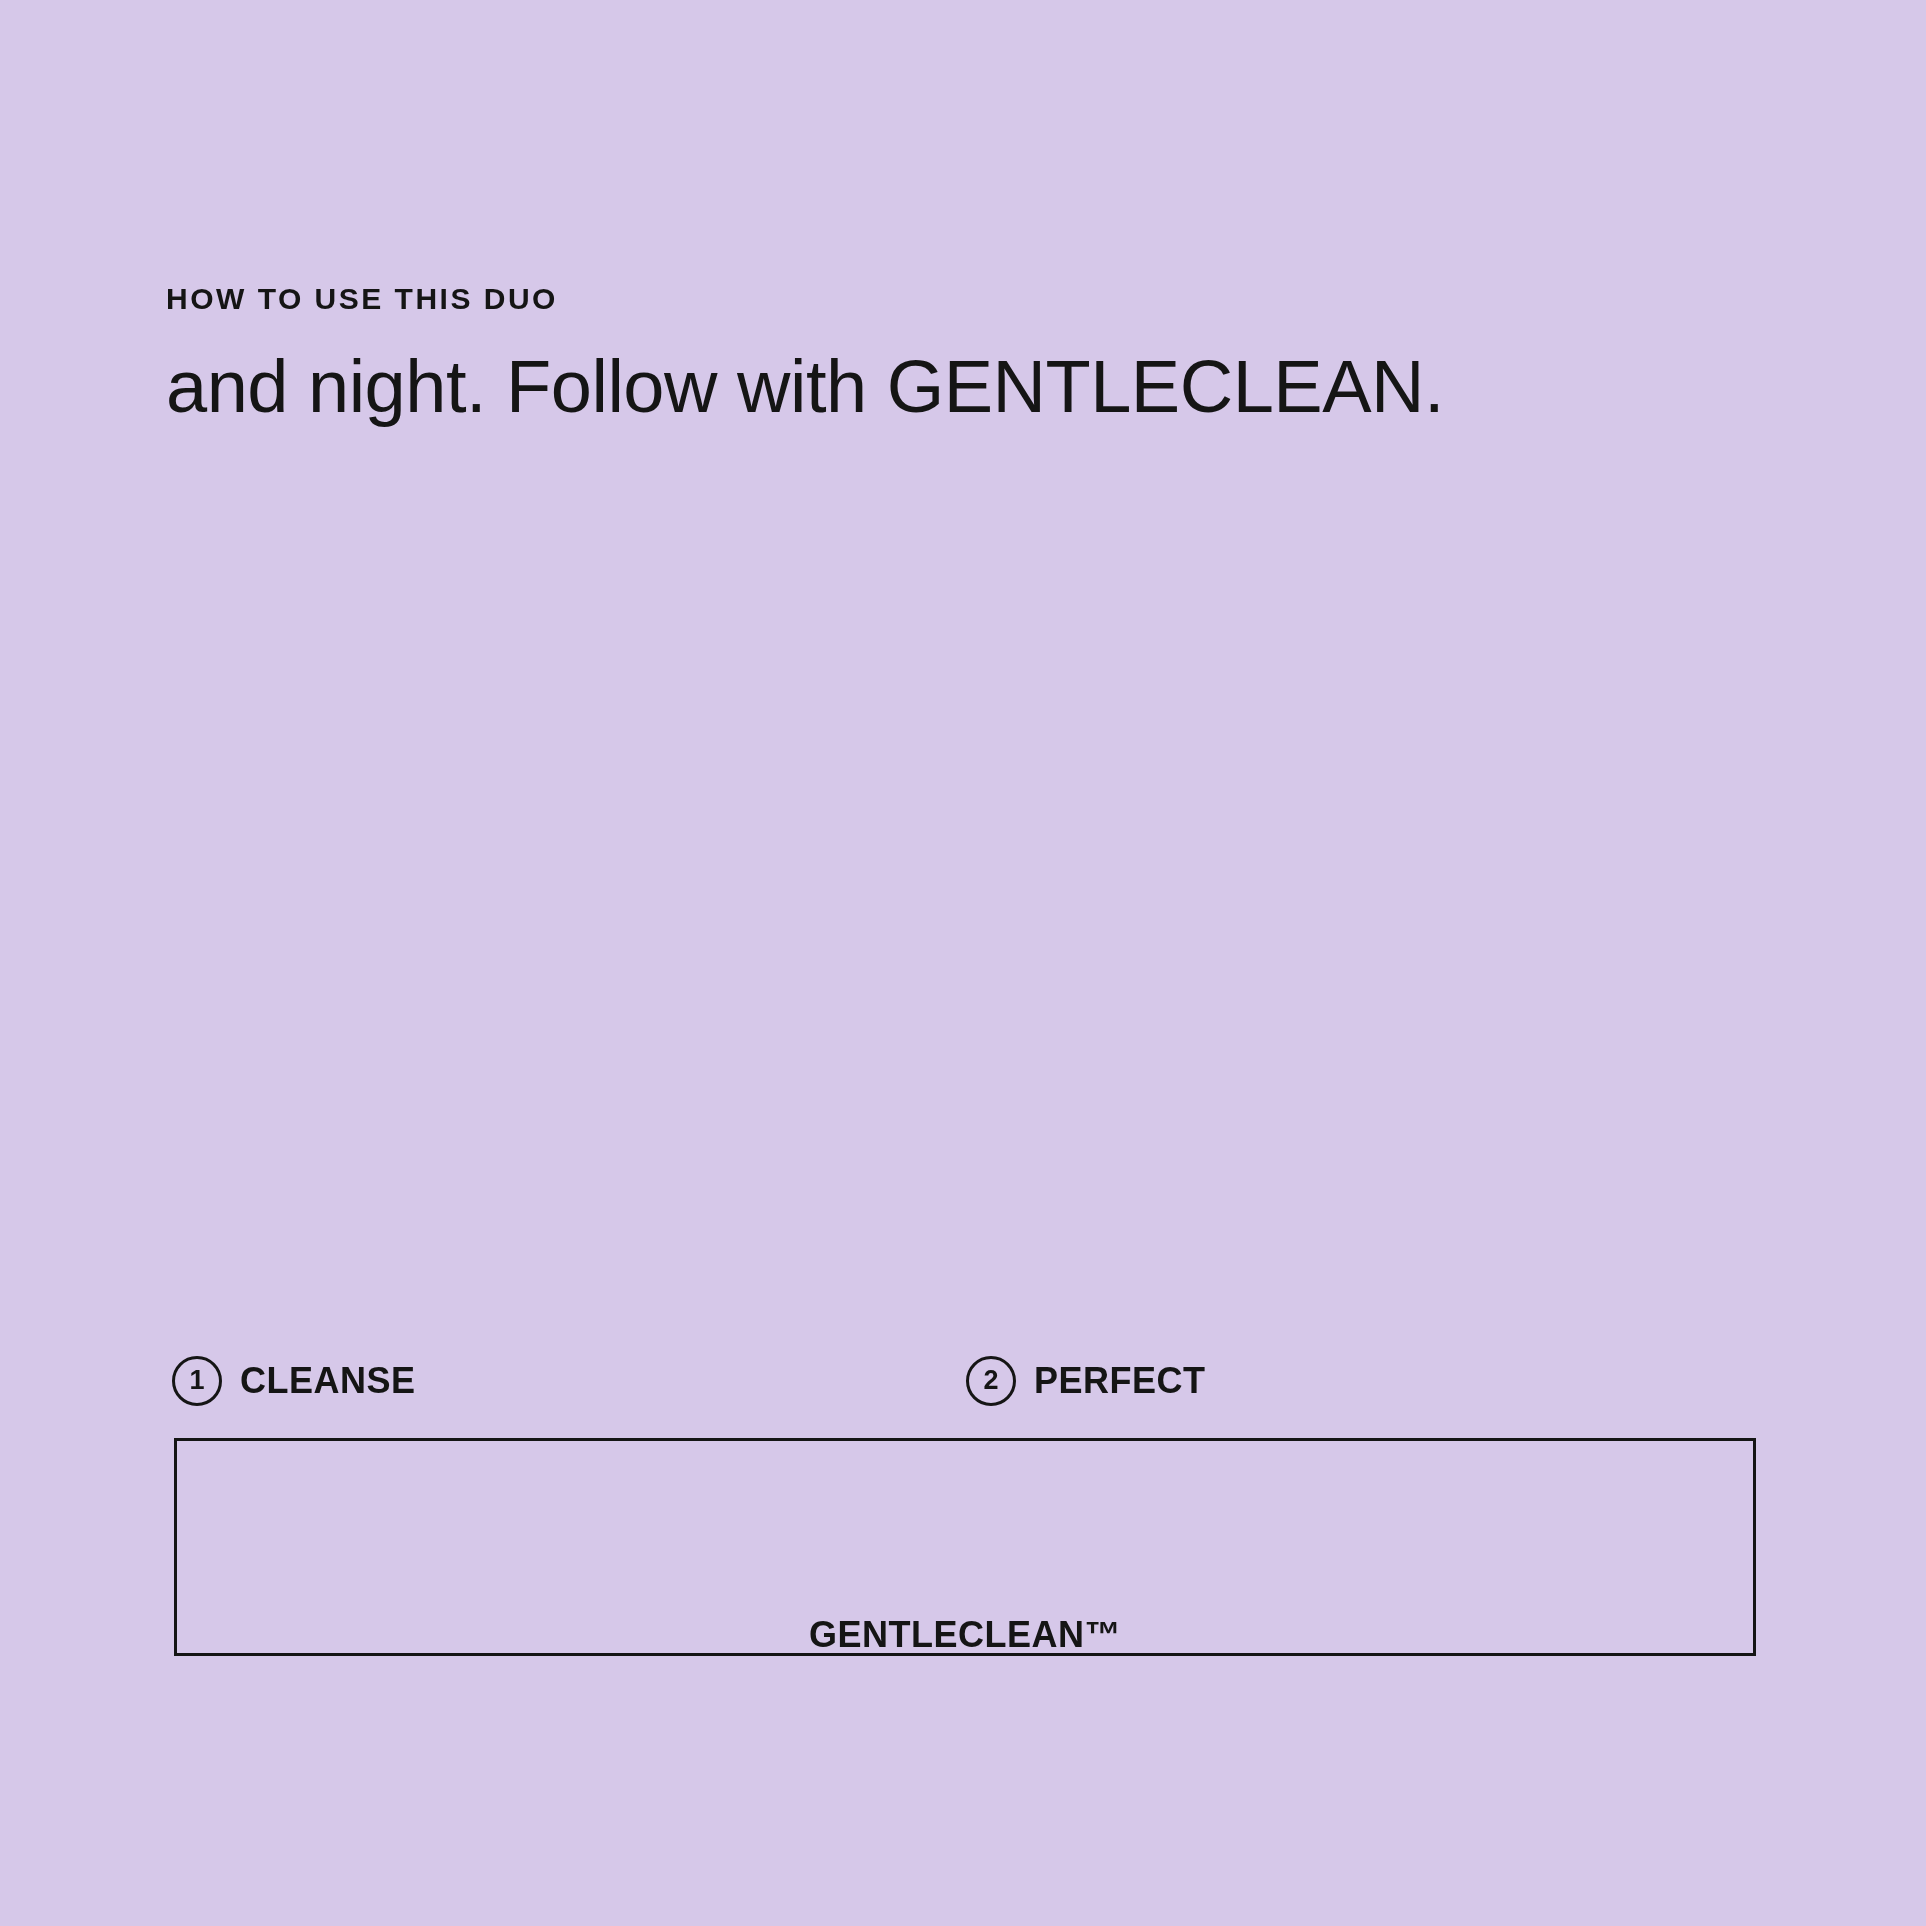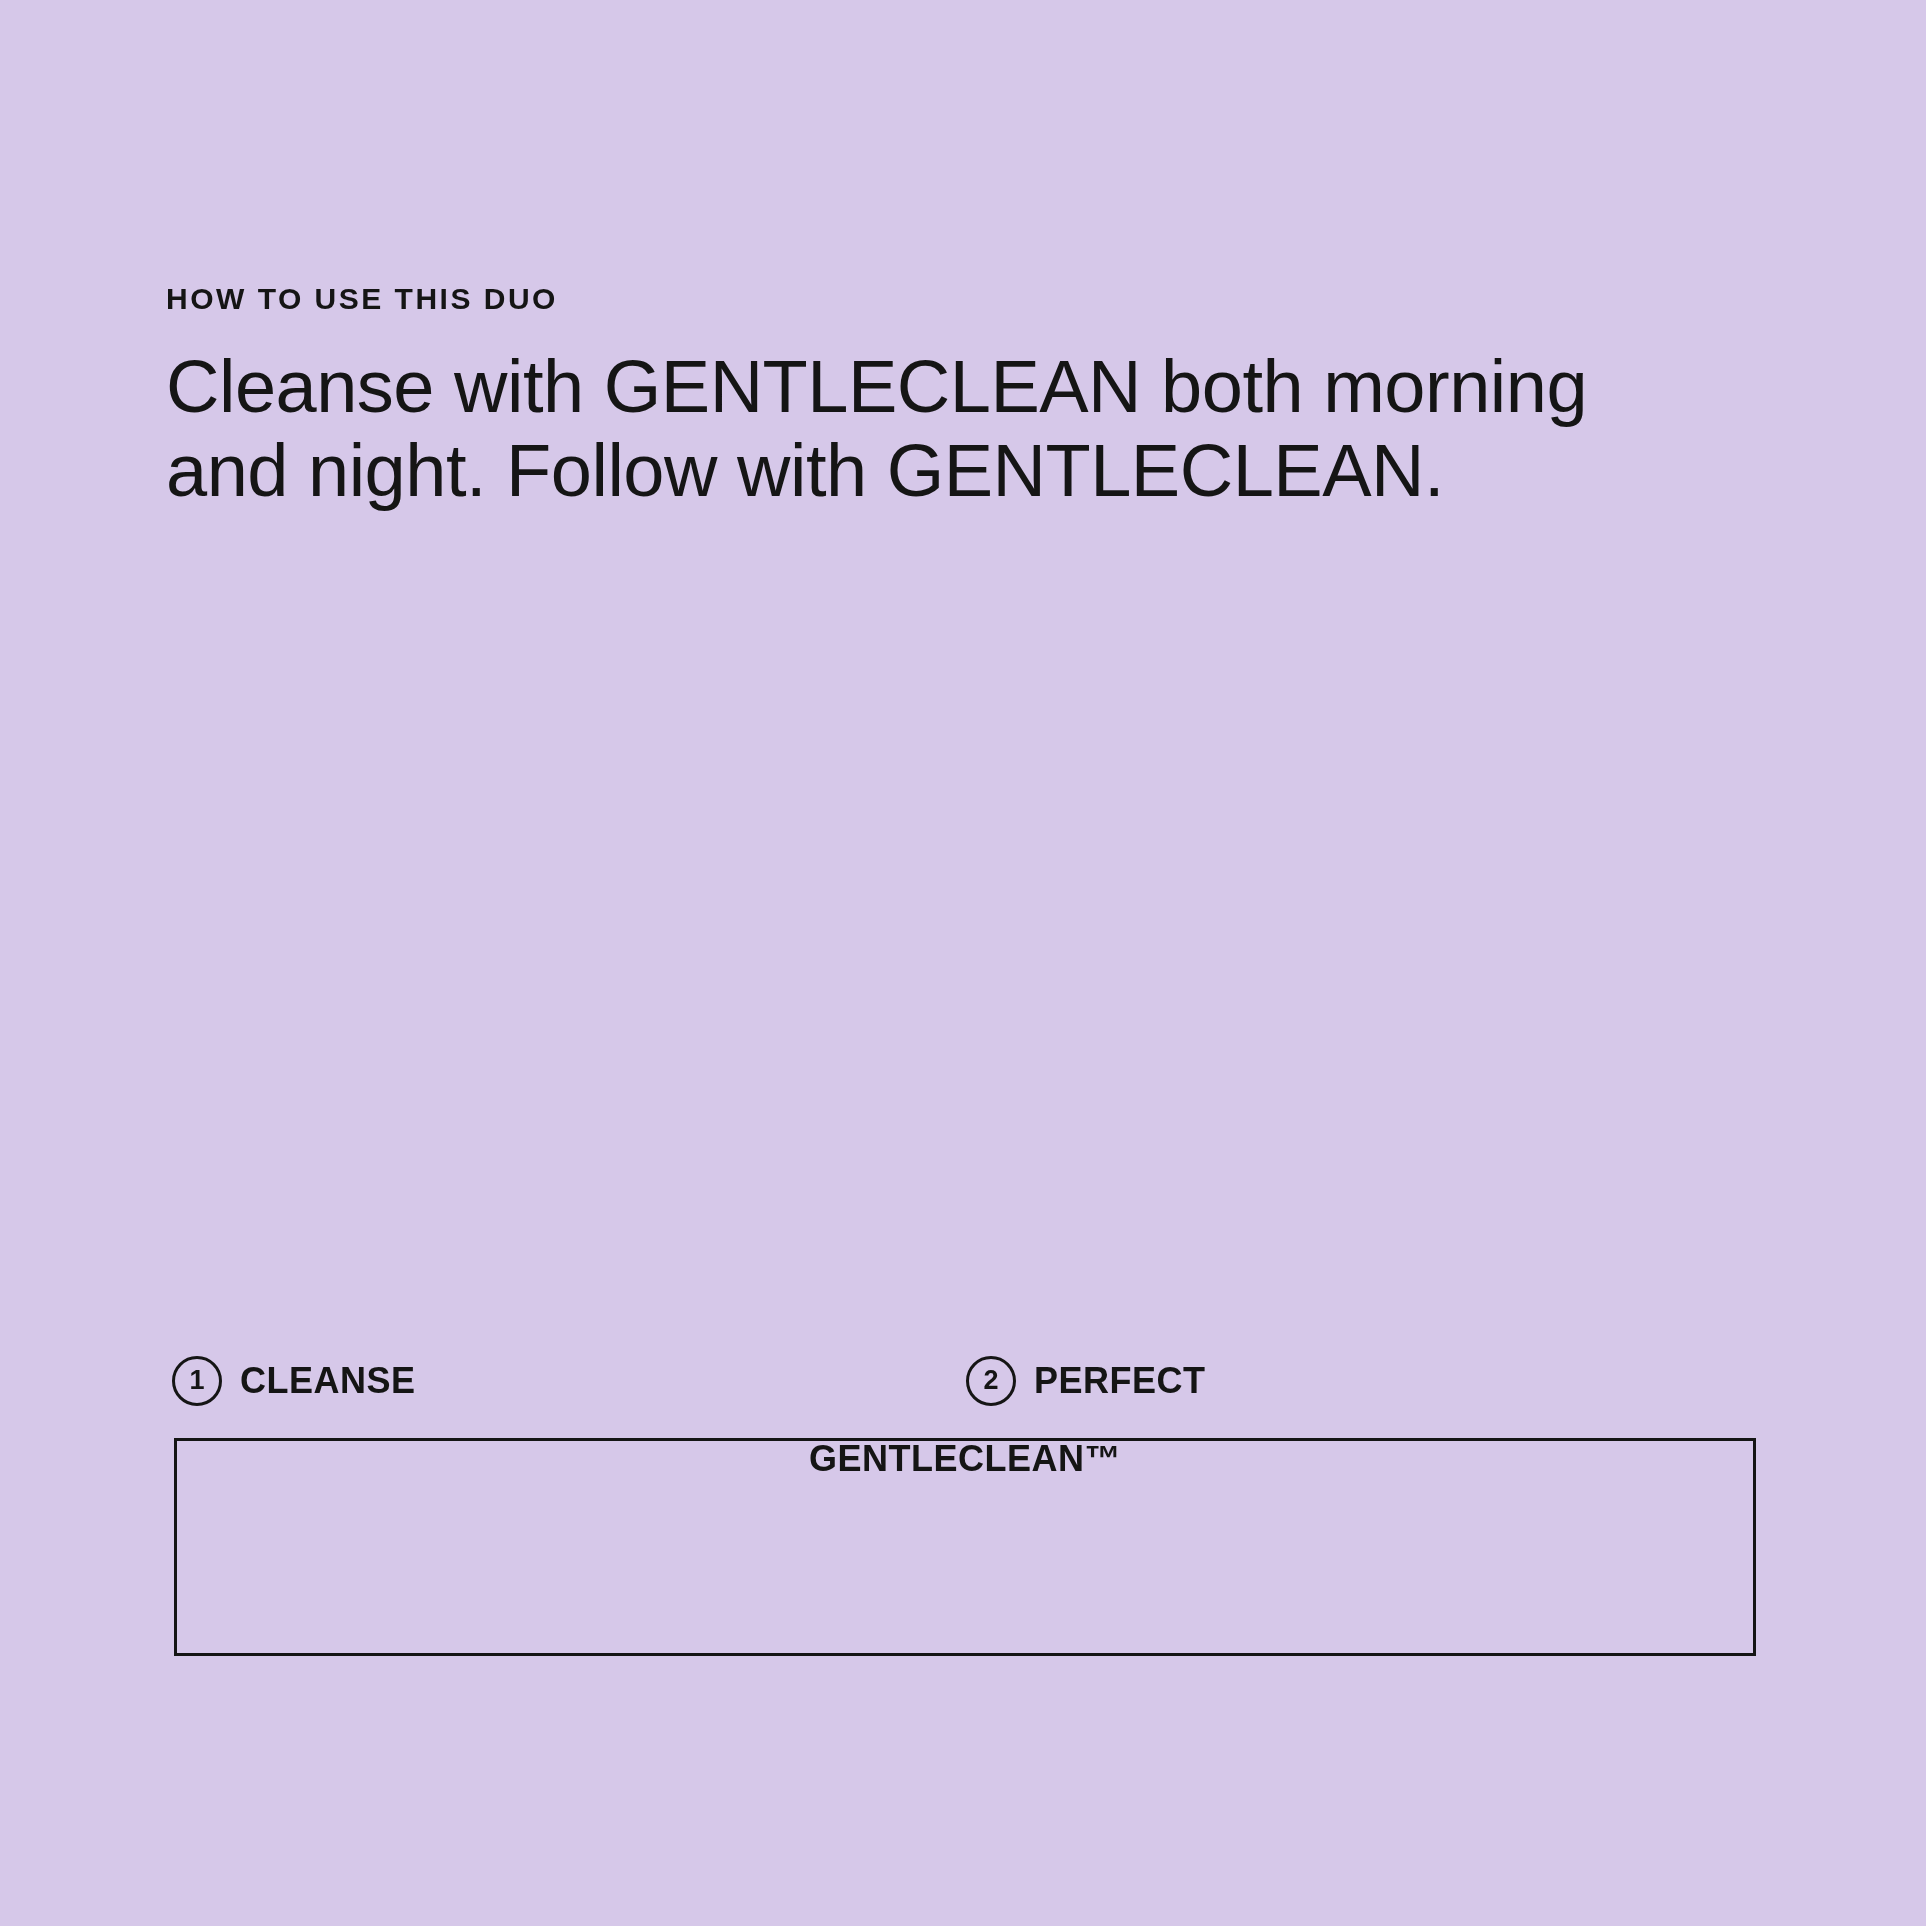--- a/index.html
+++ b/index.html
@@ -85,42 +85,41 @@
     left: 174px;
     top: 1438px;
     width: 1582px;
     height: 218px;
     border: 3px solid var(--ink);
     display: flex;
   }
   .product-cell {
     flex: 1 1 0;
     display: flex;
-    align-items: flex-start;
+    align-items: flex-end;
     justify-content: center;
   }
   .product-cell + .product-cell {
     border-left: 3px solid var(--ink);
   }
   .product-name {
     font-size: 36px;
     font-weight: 700;
     letter-spacing: 0.5px;
     line-height: 1;
   }
 </style>
 </head>
 <body>
 
 <div class="canvas">
 
   <div class="kicker">HOW TO USE THIS DUO</div>
 
   <h1 class="headline">
-    <span class="line">Cleanse with GENTLECLEAN both morning</span>
     <span class="line">and night. Follow with GENTLECLEAN.</span>
   </h1>
 
   <div class="step step-1">
     <span class="step-circle">
       <span class="step-number">1</span>
     </span>
     <span class="step-label">CLEANSE</span>
   </div>
 

